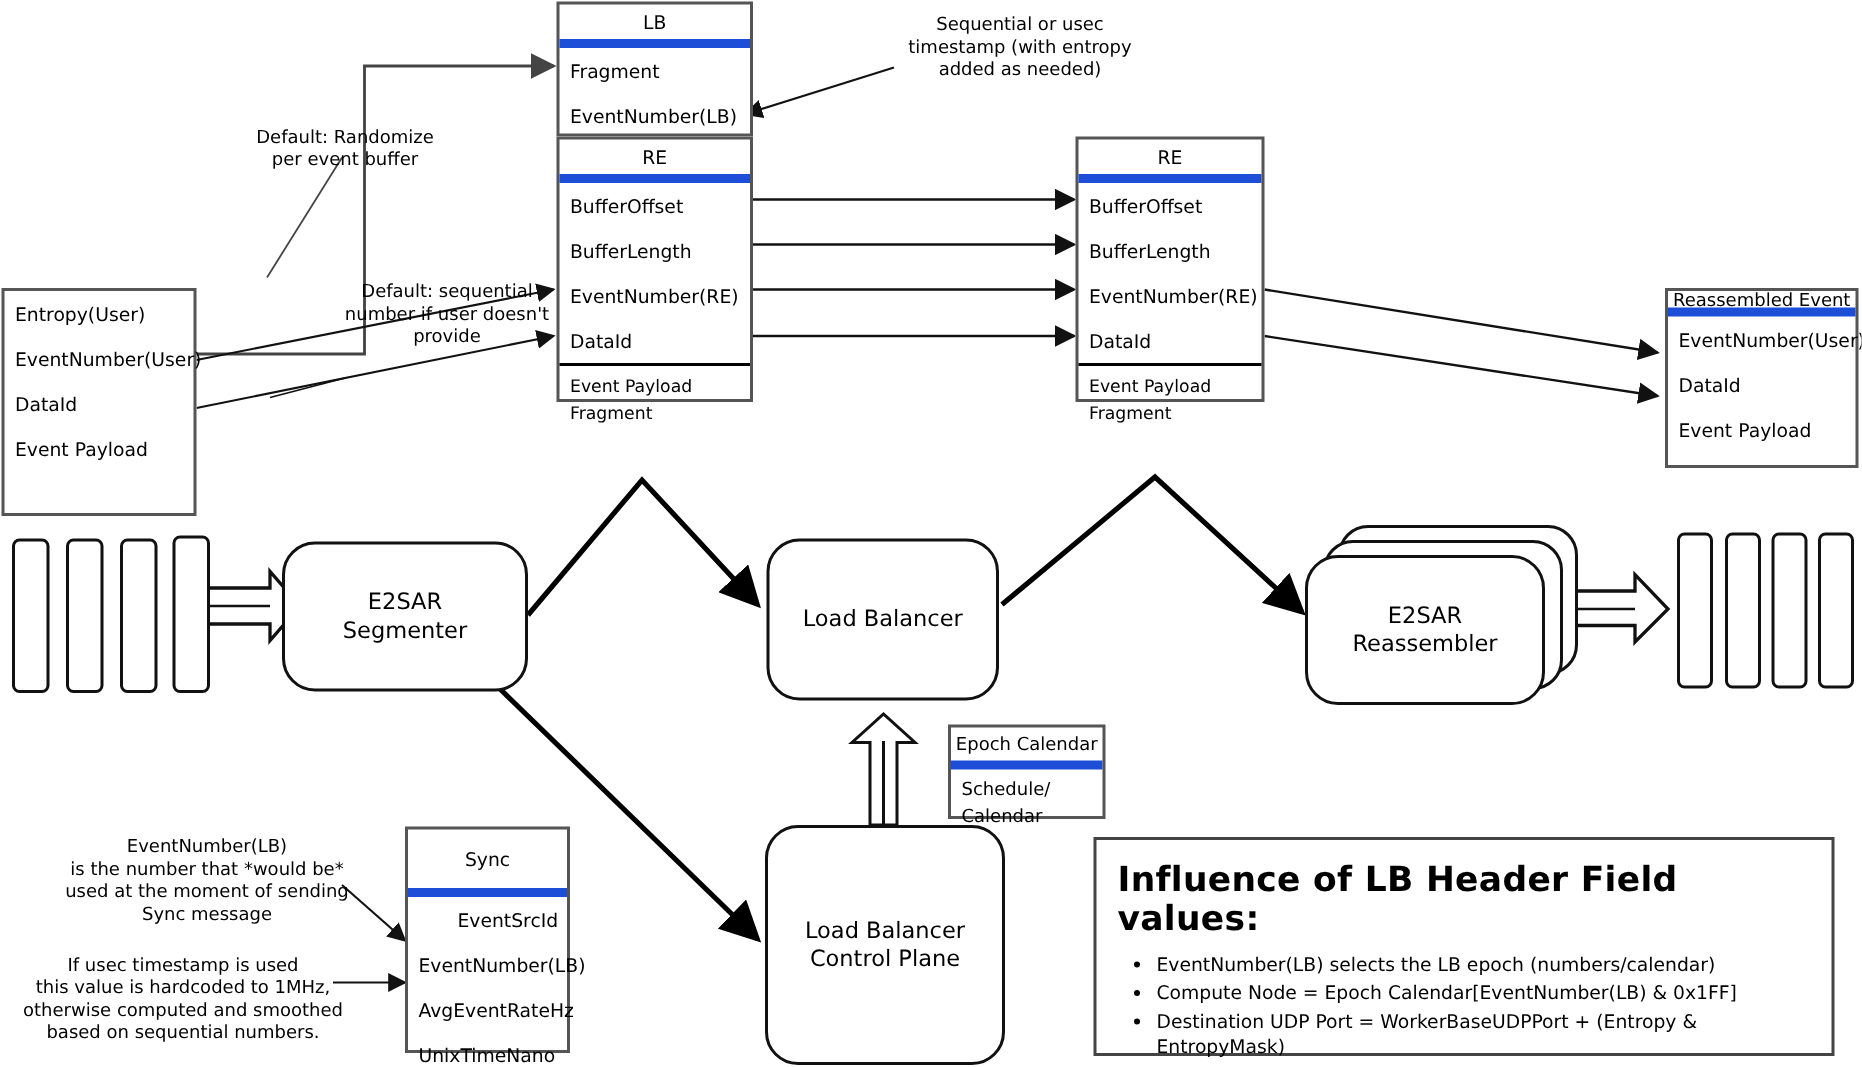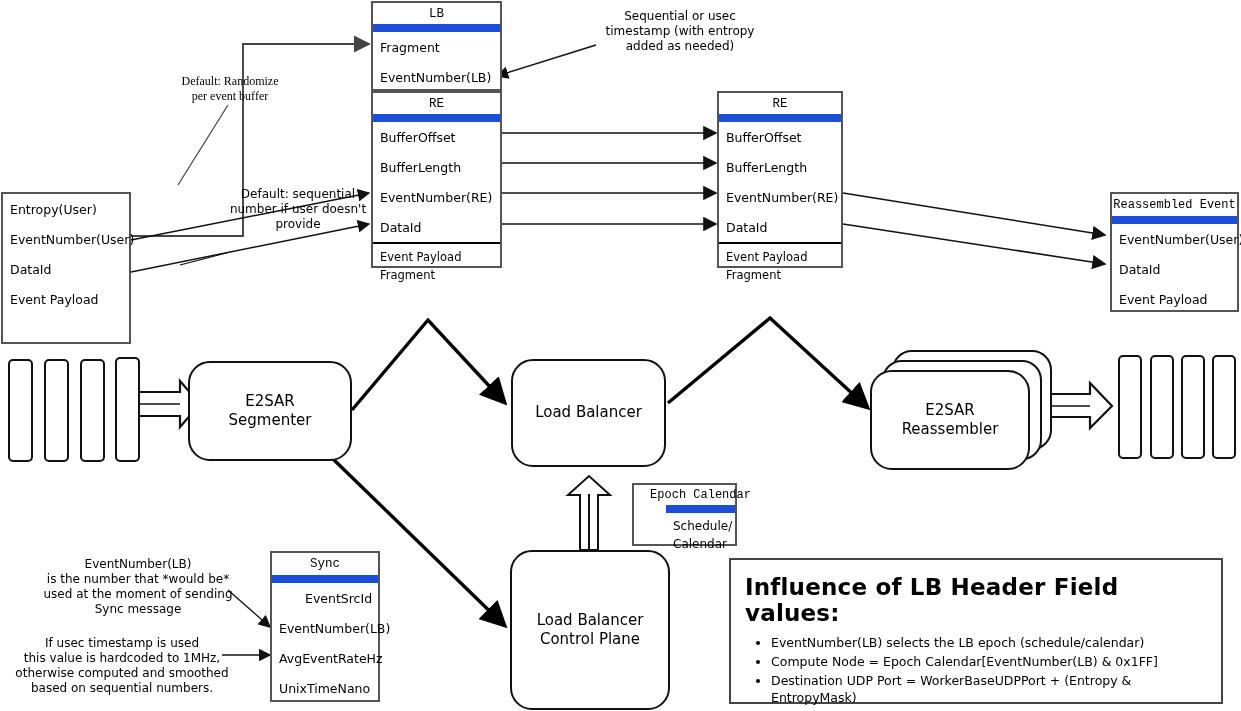--- a/index.html
+++ b/index.html
@@ -3,22 +3,22 @@
 <meta charset="utf-8">
 <style>
   html,body{margin:0;padding:0;background:#ffffff;}
   body{width:1241px;height:711px;position:relative;overflow:hidden;
        font-family:"DejaVu Sans","Liberation Sans",sans-serif;color:#000;}
   .stage{position:absolute;left:0;top:0;width:1241px;height:711px;}
   svg.layer{position:absolute;left:0;top:0;width:1241px;height:711px;pointer-events:none;}
 
   
   .rec{position:absolute;border:2px solid #555;background:#fff;box-sizing:border-box;}
-  .rec .hdr{border-bottom:8px solid #1d4ed8;box-sizing:border-box;
-            display:flex;align-items:center;justify-content:center;font-family:Liberation Mono, monospace;}
+  .rec .hdr{border-bottom:6px solid #1d4ed8;box-sizing:border-box;
+            display:flex;align-items:center;justify-content:center;}
   .rec .row{padding-left:7px;display:flex;align-items:center;box-sizing:border-box;}
   .rec .row.sep{border-top:2px solid #000;}
   .rec .row.two{display:block;line-height:1.12;padding-top:3px;}
 
   .lbl{font-size:12.5px;white-space:pre;}
 
   
   .ann{position:absolute;font-size:12px;line-height:1.25;text-align:center;white-space:pre-line;}
 
   
@@ -194,62 +194,62 @@
       </div>
     <div class="row" style="height:30px;">
         <span class="lbl">DataId</span>
       </div>
     <div class="row sep two" style="height:30px;">
       <span class="lbl" style="font-size:11.5px;">Event Payload
 Fragment</span></div>
   </div>
 
   <div class="rec" style="left:1110px;top:192px;width:129px;height:120px;">
-    <div class="hdr" style="height:30px;">
+    <div class="hdr" style="height:17px;">
       <span class="lbl" style="font-size:12px;">Reassembled Event</span>
       </div>
     <div class="row" style="height:30px;">
         <span class="lbl">EventNumber(User)</span>
       </div>
     <div class="row" style="height:30px;">
         <span class="lbl">DataId</span>
       </div>
     <div class="row" style="height:30px;">
         <span class="lbl">Event Payload</span>
       </div>
   </div>
 
   <div class="rec" style="left:270px;top:551px;width:110px;height:151px;">
-    <div class="hdr" style="height:30px;">
+    <div class="hdr" style="height:45px;">
       <span class="lbl">Sync</span>
       </div>
     <div class="row" style="height:30px;margin-left:26px;">
         <span class="lbl">EventSrcId</span>
       </div>
     <div class="row" style="height:30px;">
         <span class="lbl">EventNumber(LB)</span>
       </div>
     <div class="row" style="height:30px;text-align:center;">
         <span class="lbl">AvgEventRateHz</span>
       </div>
     <div class="row" style="height:30px;">
         <span class="lbl">UnixTimeNano</span>
       </div>
   </div>
 
-  <div class="rec" style="left:632px;top:483px;width:105px;height:63px;padding-left:32px;">
+  <div class="rec" style="left:632px;top:483px;width:105px;height:63px;">
     <div class="hdr" style="height:28px;">
       <span class="lbl" style="font-size:12px;">Epoch Calendar</span>
       </div>
     <div class="row two" style="height:33px;">
       <span class="lbl" style="font-size:12px;">Schedule/
 Calendar</span></div>
   </div>
 
-  <div class="ann" style="left:160px;top:74px;width:140px;font-family:Liberation Serif, serif;">Default: Randomize
+  <div class="ann" style="left:160px;top:84px;width:140px;">Default: Randomize
 per event buffer</div>
 
   <div class="ann" style="left:600px;top:9px;width:160px;">Sequential or usec
 timestamp (with entropy
 added as needed)</div>
 
   <div class="ann" style="left:228px;top:187px;width:140px;">Default: sequential
 number if user doesn't
 provide</div>
 
@@ -283,20 +283,20 @@
   <div class="stackbox" style="left:882px;top:360px;width:160px;height:100px;"></div>
   <div class="proc" style="left:870px;top:370px;width:160px;height:100px;">E2SAR
 Reassembler</div>
 
   <div class="proc" style="left:510px;top:550px;width:160px;height:160px;">Load Balancer
 Control Plane</div>
 
   <div class="panel" style="left:729px;top:558px;width:494px;height:146px;">
     <h2>Influence of LB Header Field values:</h2>
     <ul>
-      <li>EventNumber(LB) selects the LB epoch (schedule/calendar)</li>
+      <li>EventNumber(LB) selects the LB epoch (numbers/calendar)</li>
       <li>Compute Node = Epoch Calendar[EventNumber(LB) &amp; 0x1FF]</li>
       <li>Destination UDP Port = WorkerBaseUDPPort + (Entropy &amp; EntropyMask)</li>
       <li><span>When segmenting/sending a given event buffer, all segments in that event have the same EventNumber(LB) </span></li>
     </ul>
   </div>
 
 </div>
 
 </body></html>

